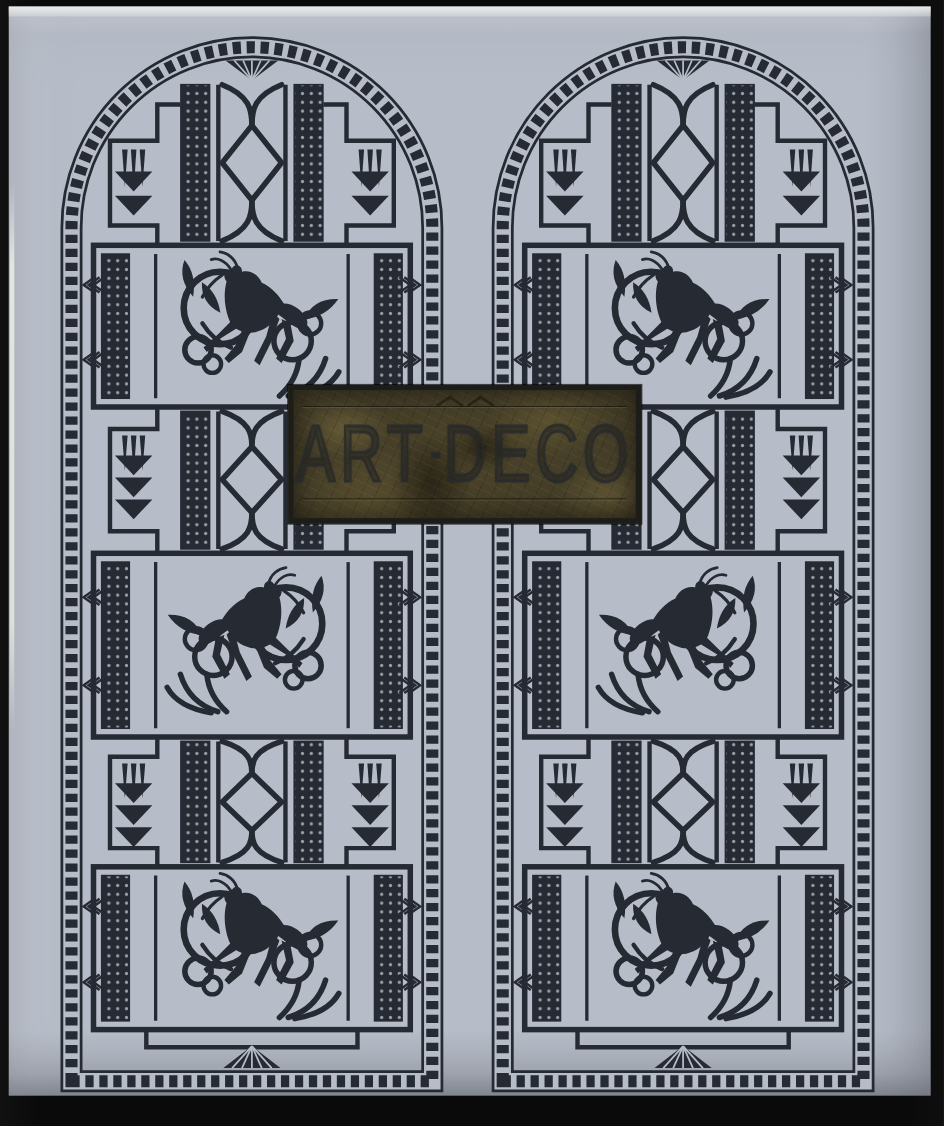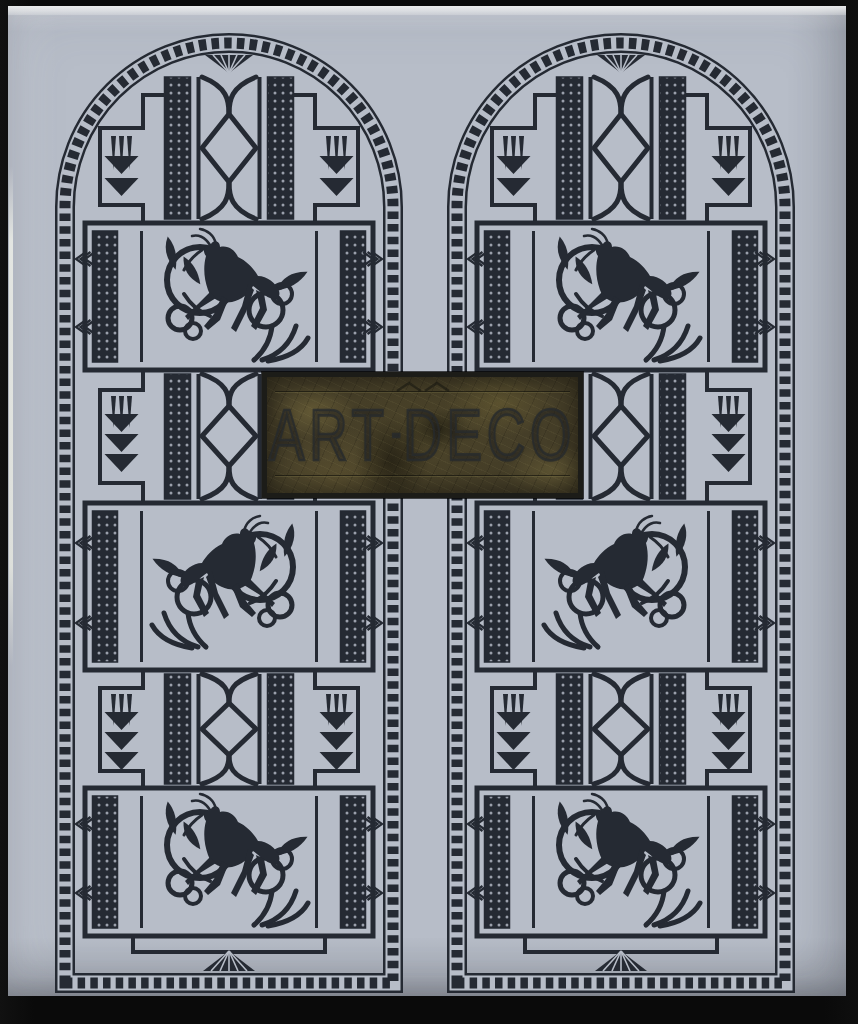--- a/index.html
+++ b/index.html
@@ -33,21 +33,21 @@
     opacity:.8;
   }
   .cover-left-sliver{
     position:absolute;left:1px;top:160px;width:4px;height:500px;
     background:linear-gradient(180deg,rgba(245,246,242,0),#eceee8 15%,#e5e7e0 80%,rgba(240,240,236,0));
     border-radius:2px;opacity:.85;
   }
   svg.ornament{position:absolute;left:0;top:0;}
   
   .plaque{
-    position:absolute;left:254px;top:366px;width:321px;height:126px;
+    position:absolute;left:254px;top:344px;width:321px;height:126px;
     box-sizing:border-box;
     border:5px solid #1c1c18;
     background:
       repeating-linear-gradient(25deg, rgba(0,0,0,0) 0 7px, rgba(190,180,120,.06) 7px 8px),
       repeating-linear-gradient(115deg, rgba(0,0,0,0) 0 11px, rgba(0,0,0,.12) 11px 12px),
       radial-gradient(60px 40px at 15% 30%, rgba(145,130,72,.40), transparent 70%),
       radial-gradient(80px 50px at 75% 22%, rgba(135,120,62,.34), transparent 70%),
       radial-gradient(50px 60px at 40% 72%, rgba(16,14,8,.55), transparent 75%),
       radial-gradient(70px 40px at 92% 82%, rgba(150,135,75,.30), transparent 70%),
       radial-gradient(46px 30px at 55% 45%, rgba(12,12,6,.5), transparent 70%),

